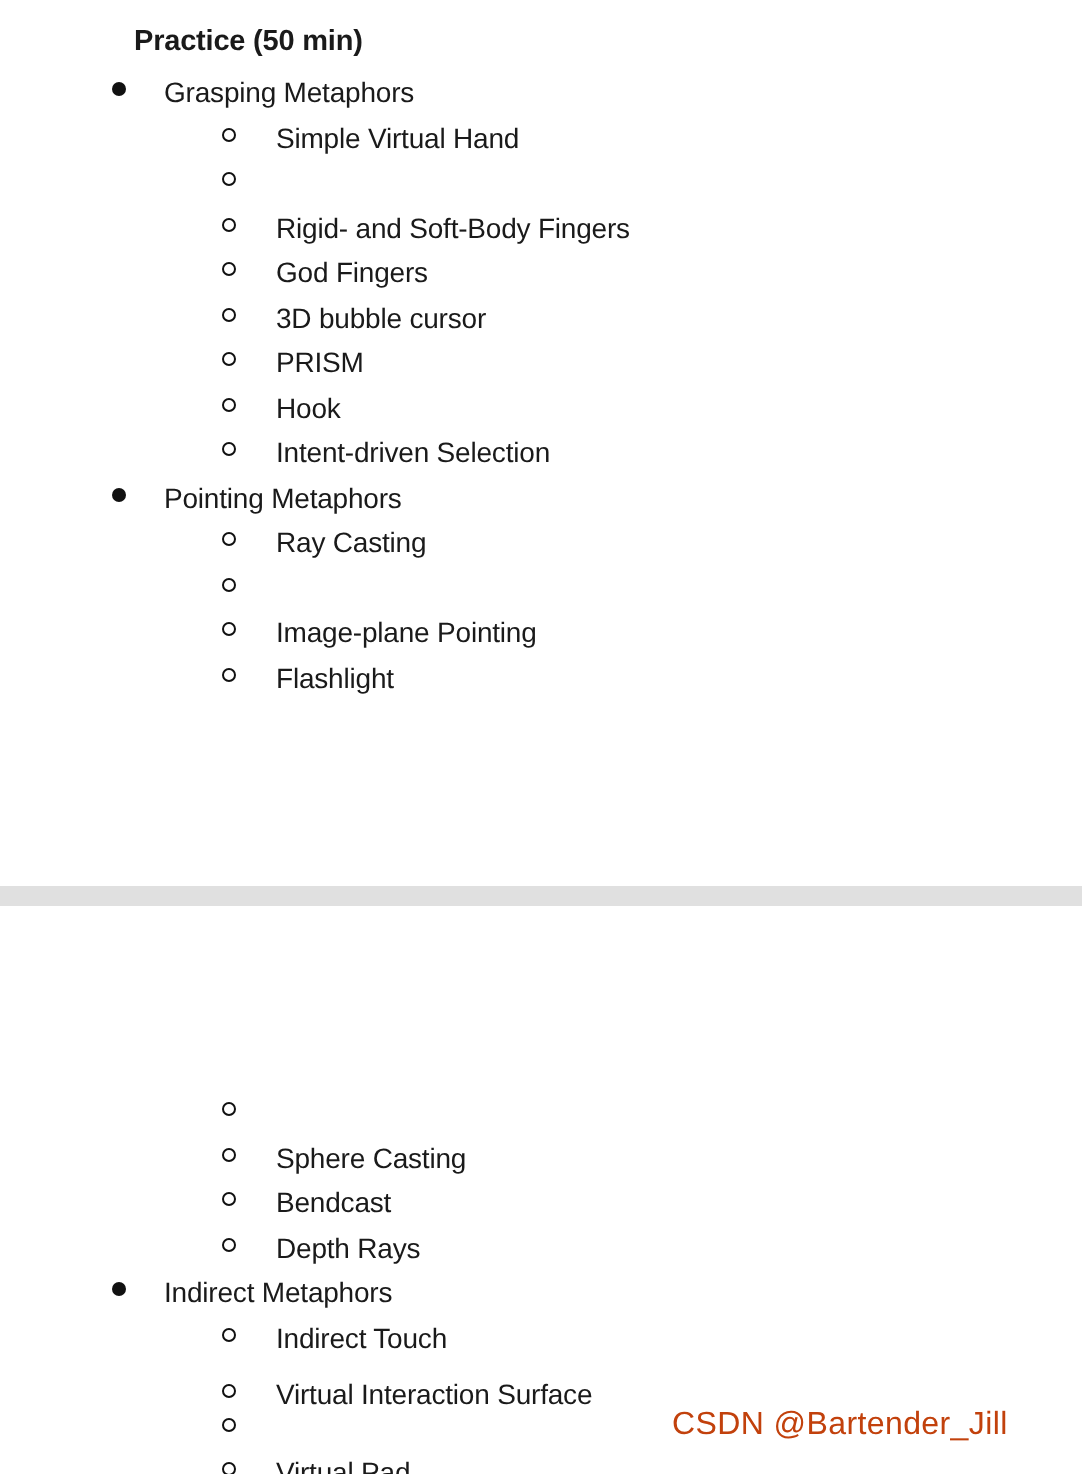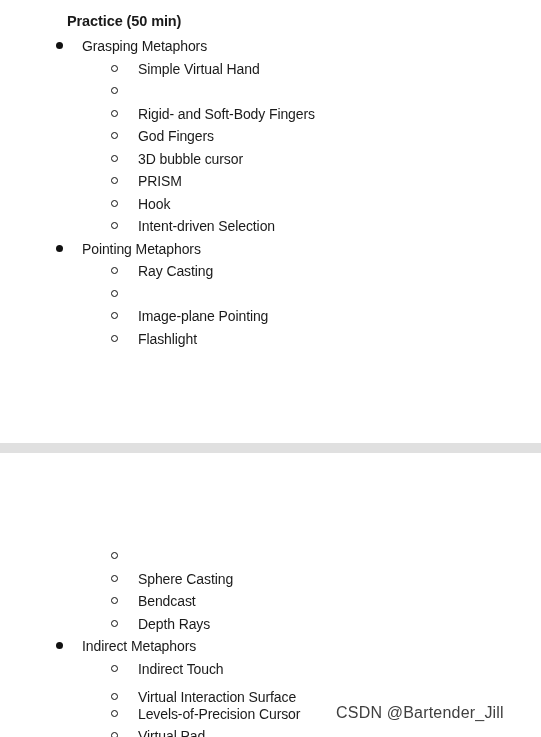--- a/index.html
+++ b/index.html
@@ -109,21 +109,21 @@
   .lvl2 .marker { left: 111px; }
   .lvl2 .label  { left: 138px; }
 
   
   .watermark {
     position: absolute;
     left: 336px;
     top: 703px;
     font-size: 16px;
     line-height: 20px;
-    color: #404040;
+    color: #c2410c;
     white-space: nowrap;
     letter-spacing: 0.2px;
     font-family: "Liberation Sans", sans-serif;
   }
 </style>
 </head>
 <body>
 
 <div class="page" id="page-top">
   <div class="heading" style="top:11px;margin-left:45px;">Practice (50 min)</div>
@@ -211,21 +211,20 @@
       <div class="row lvl2" style="top: 204.5px;">
         <span class="marker"><span class="ring"></span></span>
         <span class="label">Indirect Touch</span>
       </div>
       <div class="row lvl2" style="top: 233px; padding-left: 33px;">
         <span class="marker"><span class="ring"></span></span>
         <span class="label">Virtual Interaction Surface</span>
       </div>
       <div class="row lvl2" style="top: 249.5px;">
         <span class="marker"><span class="ring"></span></span>
-        <span class="label">Levels-of-Precision Cursor</span>
       </div>
       <div class="row lvl2" style="top: 272px;">
         <span class="marker"><span class="ring"></span></span>
         <span class="label">Virtual Pad</span>
       </div>
     </div>
 </div>
 
 <div class="watermark">CSDN @Bartender_Jill</div>
 

